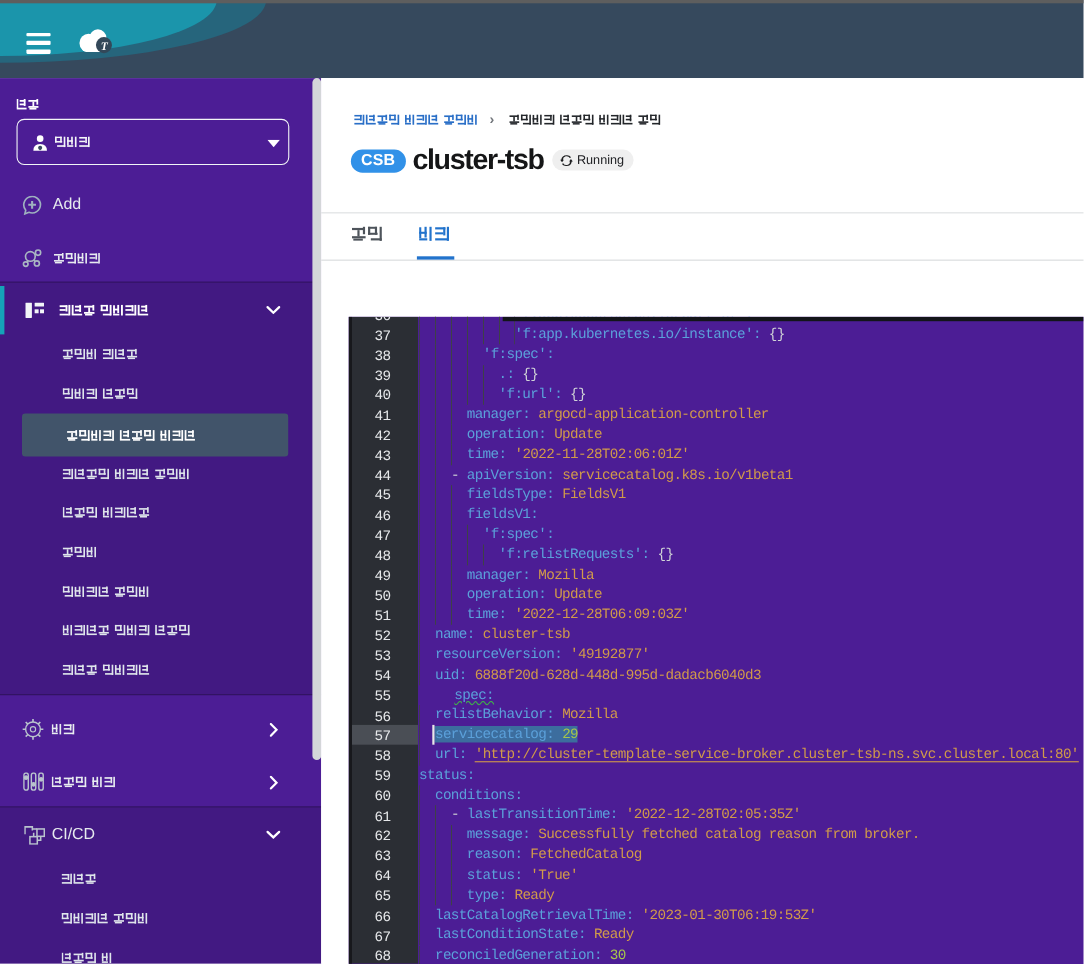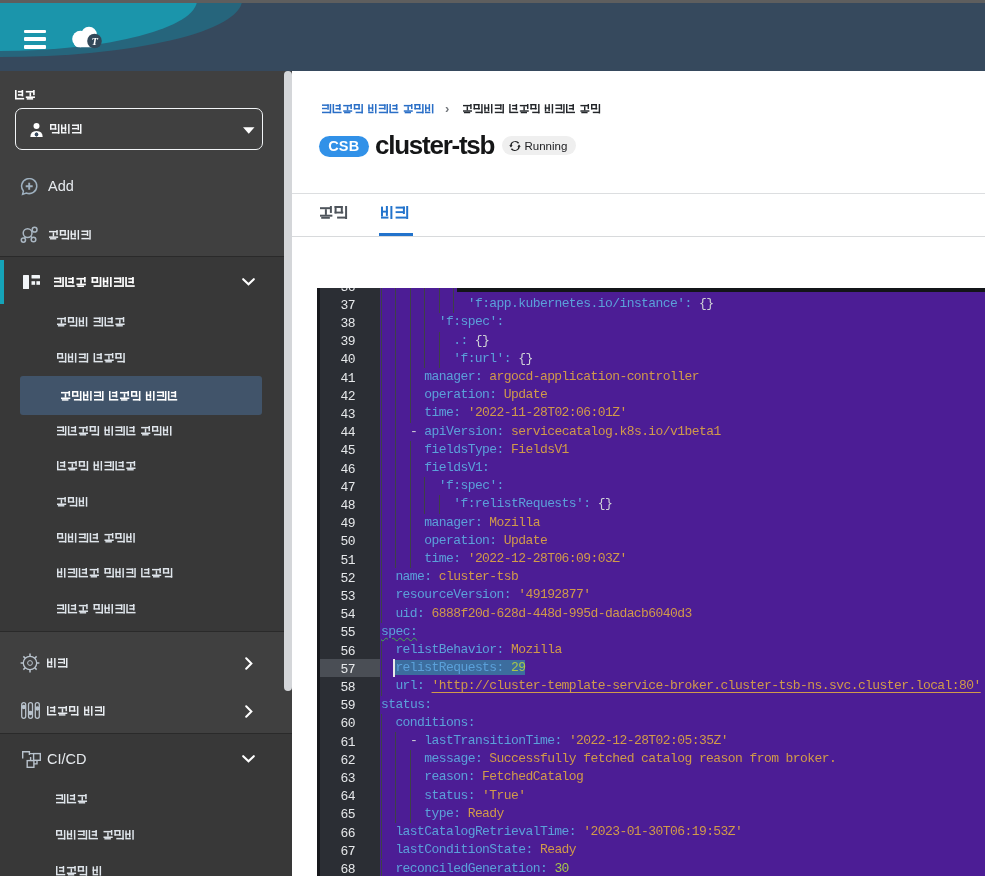--- a/index.html
+++ b/index.html
@@ -1,36 +1,36 @@
 <!DOCTYPE html>
 <html><head><meta charset="utf-8"><title>HyperCloud</title><style>
 * { margin:0; padding:0; }
 html,body { width:985px; height:876px; overflow:hidden; background:#fff;
   font-family:"Liberation Sans", sans-serif; }
 #header { position:absolute; left:0; top:0; width:985px; height:71px; background:#36495d; }
 #topline { position:absolute; left:0; top:0; width:985px; height:2.5px; background:#5e5e5e; z-index:9; }
-#sidebar { position:absolute; left:0; top:71px; width:292px; height:805px; background:#404040; }
+#sidebar { position:absolute; left:0; top:71px; width:292px; height:805px; background:#4c1d95; }
 #main { position:absolute; left:292px; top:71px; width:693px; height:805px; background:#fff; }
 .lat { position:absolute; color:#e6eaee; font-size:14.5px; }
 .chr { position:absolute; }
 #editor { position:absolute; left:25px; top:217px; width:668px; height:747px; background:#4c1d95; overflow:hidden; }
 #gut { position:absolute; left:0; top:0; width:63px; height:588px; background:#2b2e34; border-left:3px solid #17181c; box-sizing:border-box; }
 #gutact { position:absolute; left:3px; top:371.2px; width:60px; height:18.2px; background:#4a4e55; }
 pre { font-family:"Liberation Mono", monospace; font-size:13px; letter-spacing:-0.575px; line-height:18.2px; }
 #nums { position:absolute; left:3px; top:-9.5px; width:35px; text-align:right; color:#e6e8ea; }
 #code { position:absolute; left:64px; top:-11px; }
 .i { display:inline-block; height:18.2px; vertical-align:top;
   background:repeating-linear-gradient(to right, #3e4147 0 1px, transparent 1px 14.45px); }
 .k { color:#5ba0da; }
 .k2 { color:#5ba0da; }
 .s { color:#d19a4a; }
 .n { color:#a6c64c; }
 .p { color:#cfd2d6; }
 .u { text-decoration:underline; text-underline-offset:2.5px; }
-.sq { text-decoration:underline wavy #3fae4a; text-decoration-thickness:1px; text-underline-offset:2px; }
+.sq { text-decoration:underline wavy #3fae4a; text-decoration-thickness:1px; text-underline-offset:2px;margin-left:32px; }
 .sel { background:#3c6d9e; }
 .caret { display:inline-block; width:2px; height:18.2px; vertical-align:top; background:#e8e8e8; margin-right:-2px; position:relative; left:-2px; }
 </style></head>
 <body>
 <div id="header">
 <svg style="position:absolute;left:0;top:0" width="260" height="60" viewBox="0 0 260 60">
       <path d="M0 57 A242 57 0 0 0 242 0 L0 0 Z" fill="#26657c"></path>
       <path d="M0 51 A197 51 0 0 0 197 0 L0 0 Z" fill="#1b95ab"></path>
     </svg>
 <div style="position:absolute;left:24px;top:29.5px;width:22px;height:20px">
@@ -941,21 +941,21 @@
 <span class="i" style="width:57.8px"></span><span class="k">'f:spec':</span>
 <span class="i" style="width:72.2px"></span><span class="k">'f:relistRequests':</span><span class="p"> {}</span>
 <span class="i" style="width:43.3px"></span><span class="k">manager:</span><span class="s"> Mozilla</span>
 <span class="i" style="width:43.3px"></span><span class="k">operation:</span><span class="s"> Update</span>
 <span class="i" style="width:43.3px"></span><span class="k">time:</span><span class="s"> '2022-12-28T06:09:03Z'</span>
 <span class="i" style="width:14.4px"></span><span class="k">name:</span><span class="s"> cluster-tsb</span>
 <span class="i" style="width:14.4px"></span><span class="k">resourceVersion:</span><span class="s"> '49192877'</span>
 <span class="i" style="width:14.4px"></span><span class="k">uid:</span><span class="s"> 6888f20d-628d-448d-995d-dadacb6040d3</span>
 <span class="k sq">spec:</span>
 <span class="i" style="width:14.4px"></span><span class="k">relistBehavior:</span><span class="s"> Mozilla</span>
-<span class="i" style="width:14.4px"></span><span class="caret"></span><span class="sel"><span class="k2">relistRequests:</span> <span class="n">29</span></span>
+<span class="i" style="width:14.4px"></span><span class="caret"></span><span class="sel"><span class="k2">servicecatalog:</span> <span class="n">29</span></span>
 <span class="i" style="width:14.4px"></span><span class="k">url:</span><span class="s"> </span><span class="s u">'http://cluster-template-service-broker.cluster-tsb-ns.svc.cluster.local:80'</span>
 <span class="k">status:</span>
 <span class="i" style="width:14.4px"></span><span class="k">conditions:</span>
 <span class="i" style="width:28.9px"></span><span class="p">- </span><span class="k">lastTransitionTime:</span><span class="s"> '2022-12-28T02:05:35Z'</span>
 <span class="i" style="width:43.3px"></span><span class="k">message:</span><span class="s"> Successfully fetched catalog reason from broker.</span>
 <span class="i" style="width:43.3px"></span><span class="k">reason:</span><span class="s"> FetchedCatalog</span>
 <span class="i" style="width:43.3px"></span><span class="k">status:</span><span class="s"> 'True'</span>
 <span class="i" style="width:43.3px"></span><span class="k">type:</span><span class="s"> Ready</span>
 <span class="i" style="width:14.4px"></span><span class="k">lastCatalogRetrievalTime:</span><span class="s"> '2023-01-30T06:19:53Z'</span>
 <span class="i" style="width:14.4px"></span><span class="k">lastConditionState:</span><span class="s"> Ready</span>

